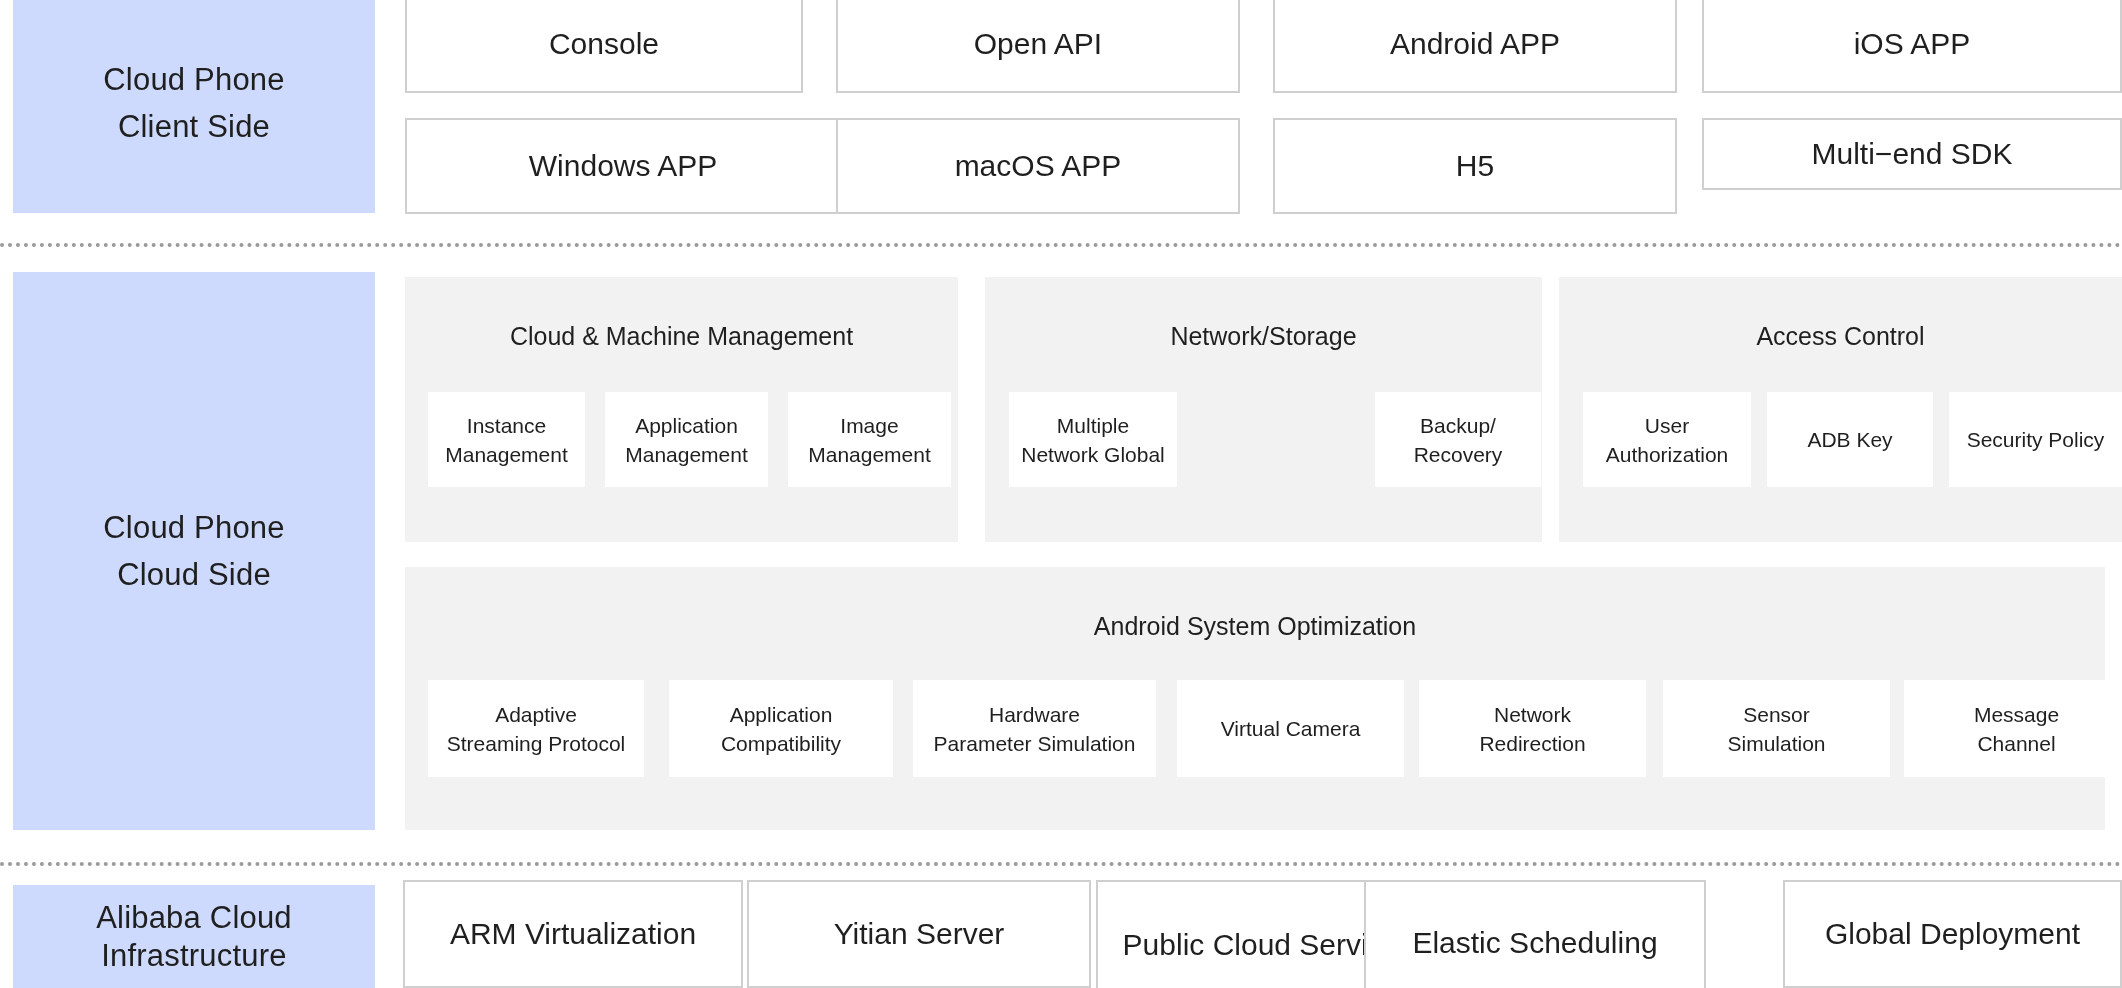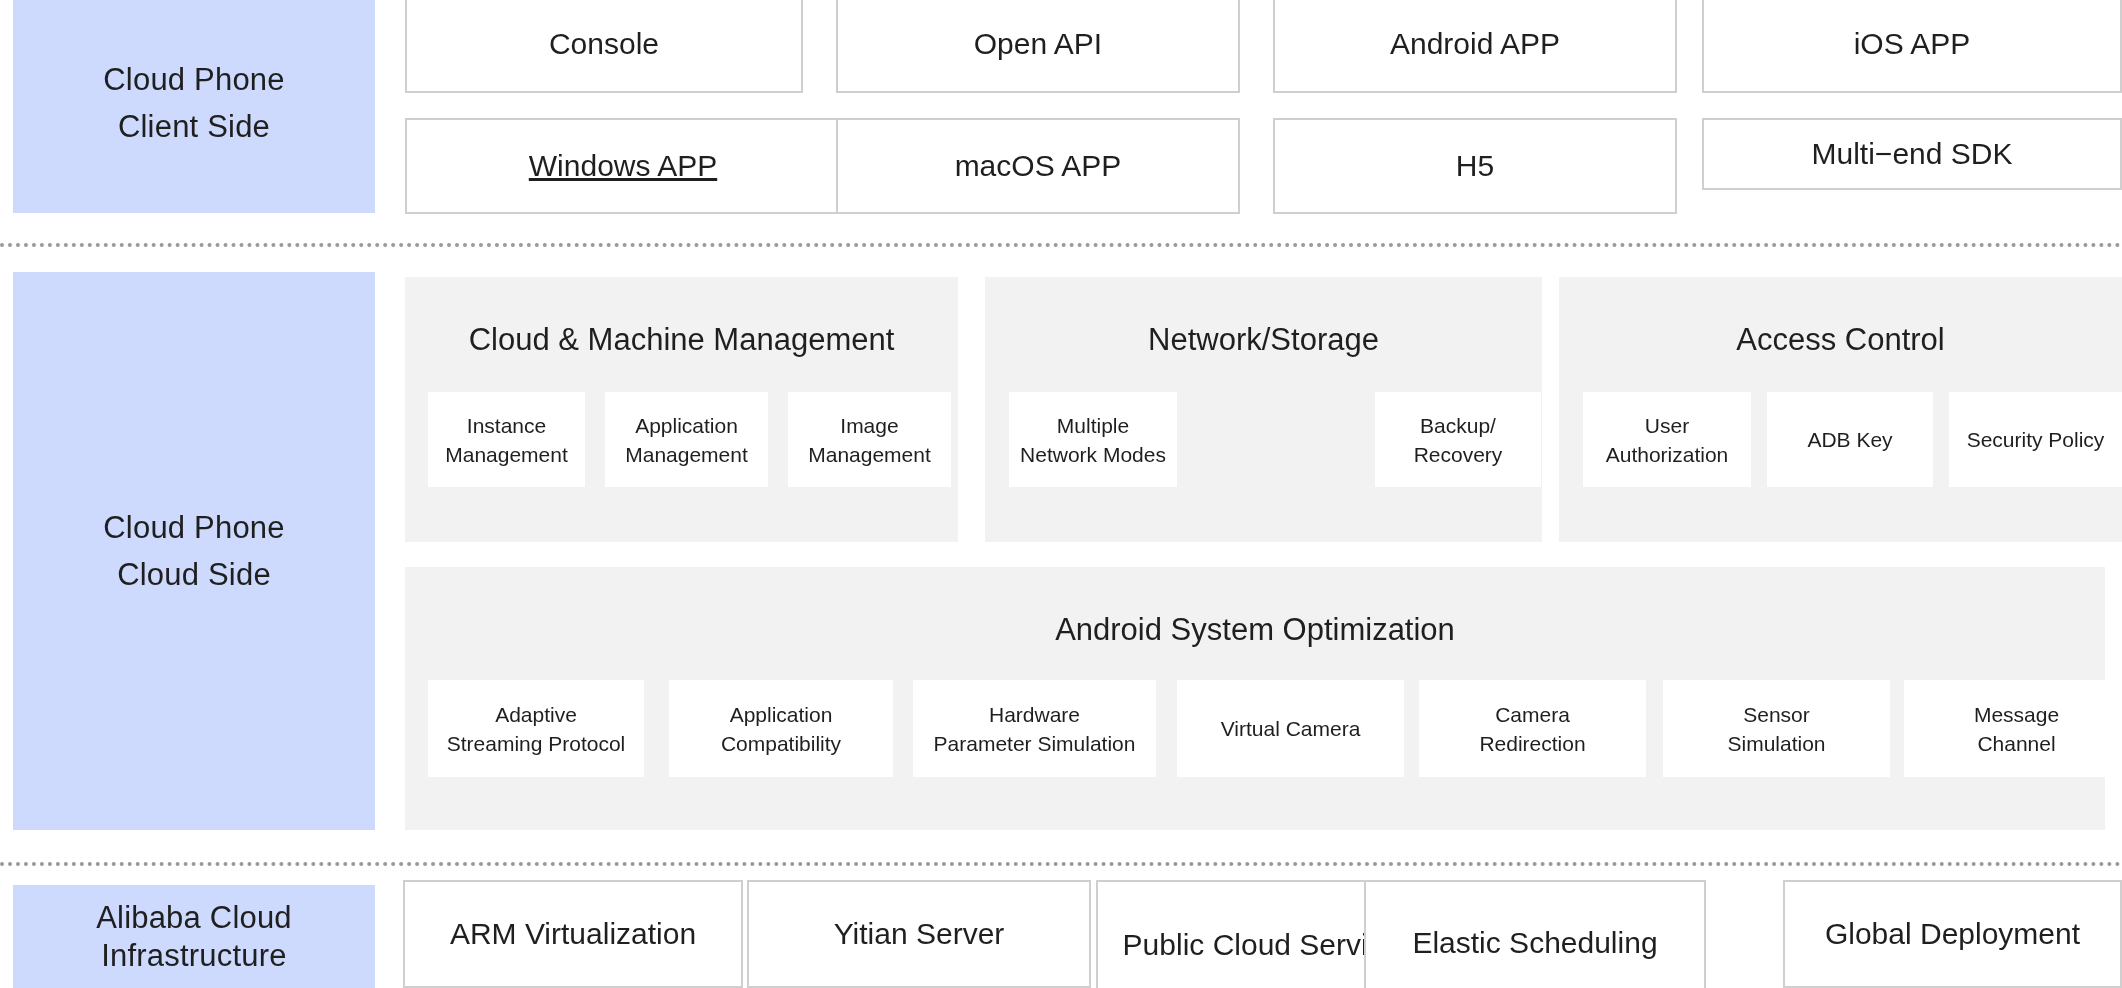--- a/index.html
+++ b/index.html
@@ -69,21 +69,21 @@
   .group {
     position: absolute;
     background: #f2f2f2;
     box-sizing: border-box;
   }
   .group-title {
     position: absolute;
     left: 0;
     width: 100%;
     text-align: center;
-    font-size: 31px;
+    font-size: 25px;
     line-height: 1.2;
     color: #1f1f1f;
   }
 
   
   .chip {
     position: absolute;
     background: #ffffff;
     display: flex;
     align-items: center;
@@ -105,21 +105,21 @@
   <div class="side-label" style="left:13px; top:-8px; width:362px; height:221px;">
     <span>Cloud Phone</span>
     <span>Client Side</span>
   </div>
 
   <div class="card" style="left:405px; top:-6px; width:398px; height:99px;">Console</div>
   <div class="card" style="left:836px; top:-6px; width:404px; height:99px;">Open API</div>
   <div class="card" style="left:1273px; top:-6px; width:404px; height:99px;">Android APP</div>
   <div class="card" style="left:1702px; top:-6px; width:420px; height:99px;">iOS APP</div>
 
-  <div class="card" style="left:405px; top:118px; width:436px; height:96px;text-decoration:underline;">Windows APP</div>
+  <div class="card" style="left:405px; top:118px; width:436px; height:96px;">Windows APP</div>
   <div class="card" style="left:836px; top:118px; width:404px; height:96px;">macOS APP</div>
   <div class="card" style="left:1273px; top:118px; width:404px; height:96px;">H5</div>
   <div class="card" style="left:1702px; top:118px; width:420px; height:72px;">Multi−end SDK</div>
 
   <div class="divider" style="top:243px;"></div>
 
   <div class="side-label" style="left:13px; top:272px; width:362px; height:558px;">
     <span>Cloud Phone</span>
     <span>Cloud Side</span>
   </div>
@@ -144,21 +144,21 @@
         <span>Management</span>
       </div>
     </div>
   </div>
 
   <div class="group" style="left:985px; top:277px; width:557px; height:265px;">
     <div class="group-title" style="top:44px;">Network/Storage</div>
     <div class="chip" style="left:24px; top:115px; width:168px; height:95px;">
       <div>
         <span>Multiple</span>
-        <span>Network Modes</span>
+        <span>Network Global</span>
       </div>
     </div>
     <div class="chip" style="left:390px; top:115px; width:166px; height:95px;">
       <div>
         <span>Backup/</span>
         <span>Recovery</span>
       </div>
     </div>
   </div>
 
@@ -203,21 +203,21 @@
         <span>Parameter Simulation</span>
       </div>
     </div>
     <div class="chip" style="left:772px; top:113px; width:227px; height:97px;">
       <div>
         <span>Virtual Camera</span>
       </div>
     </div>
     <div class="chip" style="left:1014px; top:113px; width:227px; height:97px;">
       <div>
-        <span>Camera</span>
+        <span>Network</span>
         <span>Redirection</span>
       </div>
     </div>
     <div class="chip" style="left:1258px; top:113px; width:227px; height:97px;">
       <div>
         <span>Sensor</span>
         <span>Simulation</span>
       </div>
     </div>
     <div class="chip" style="left:1499px; top:113px; width:225px; height:97px;">

